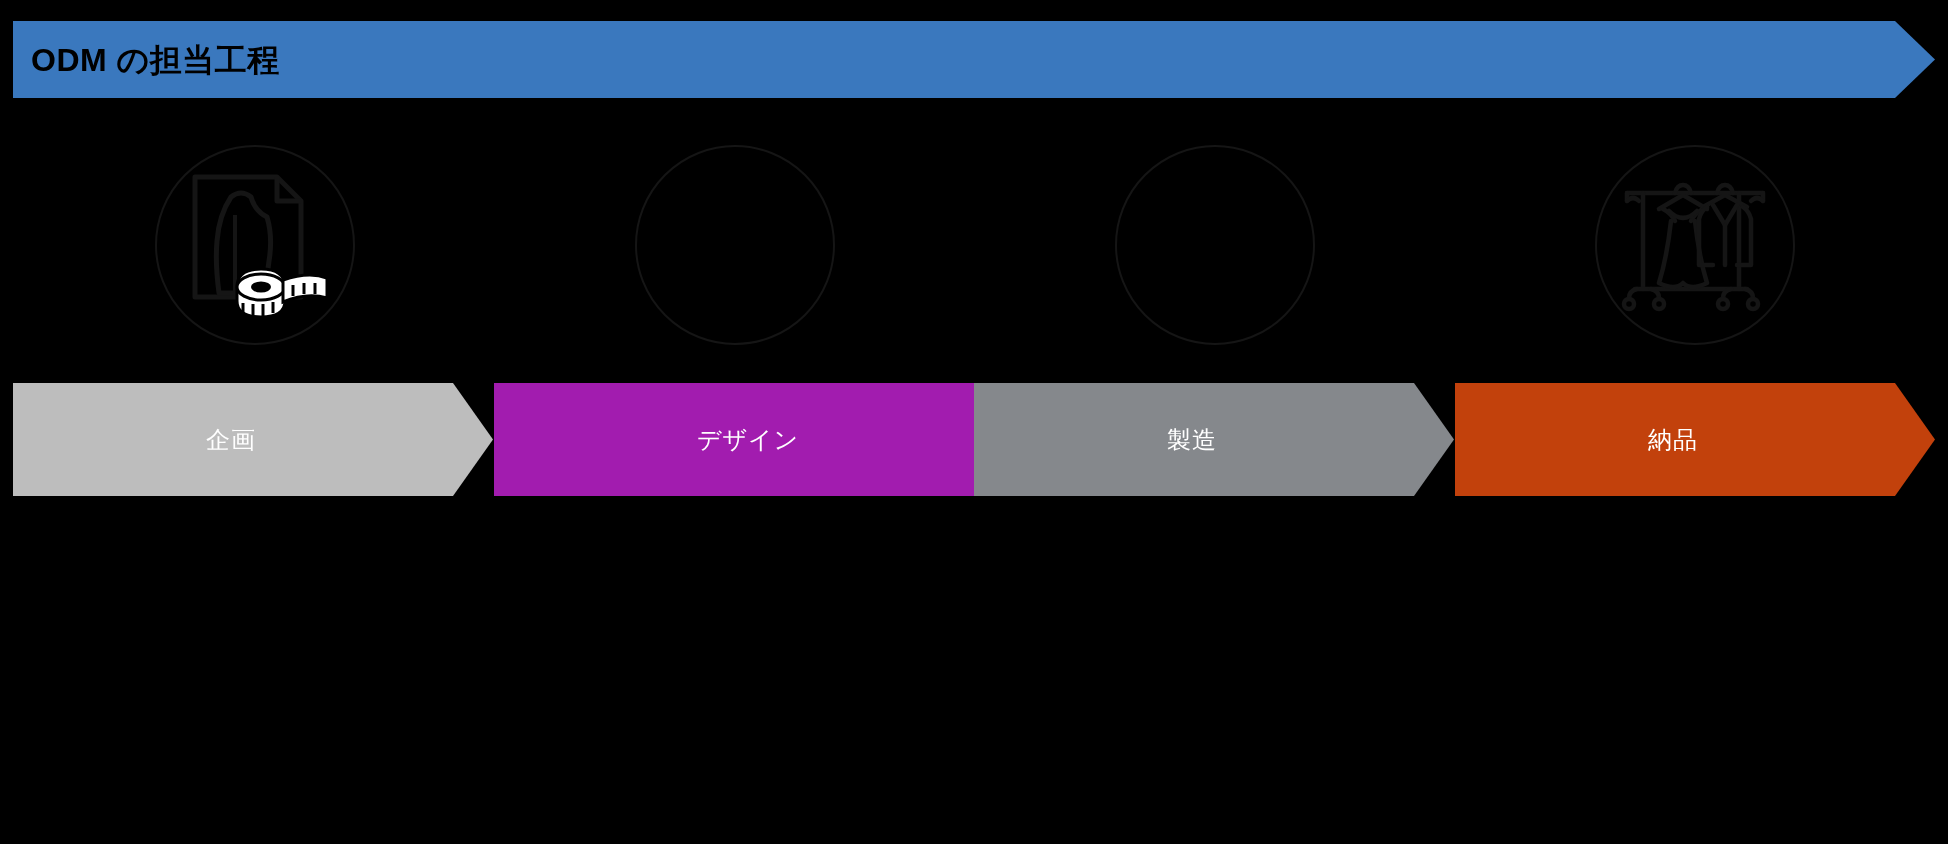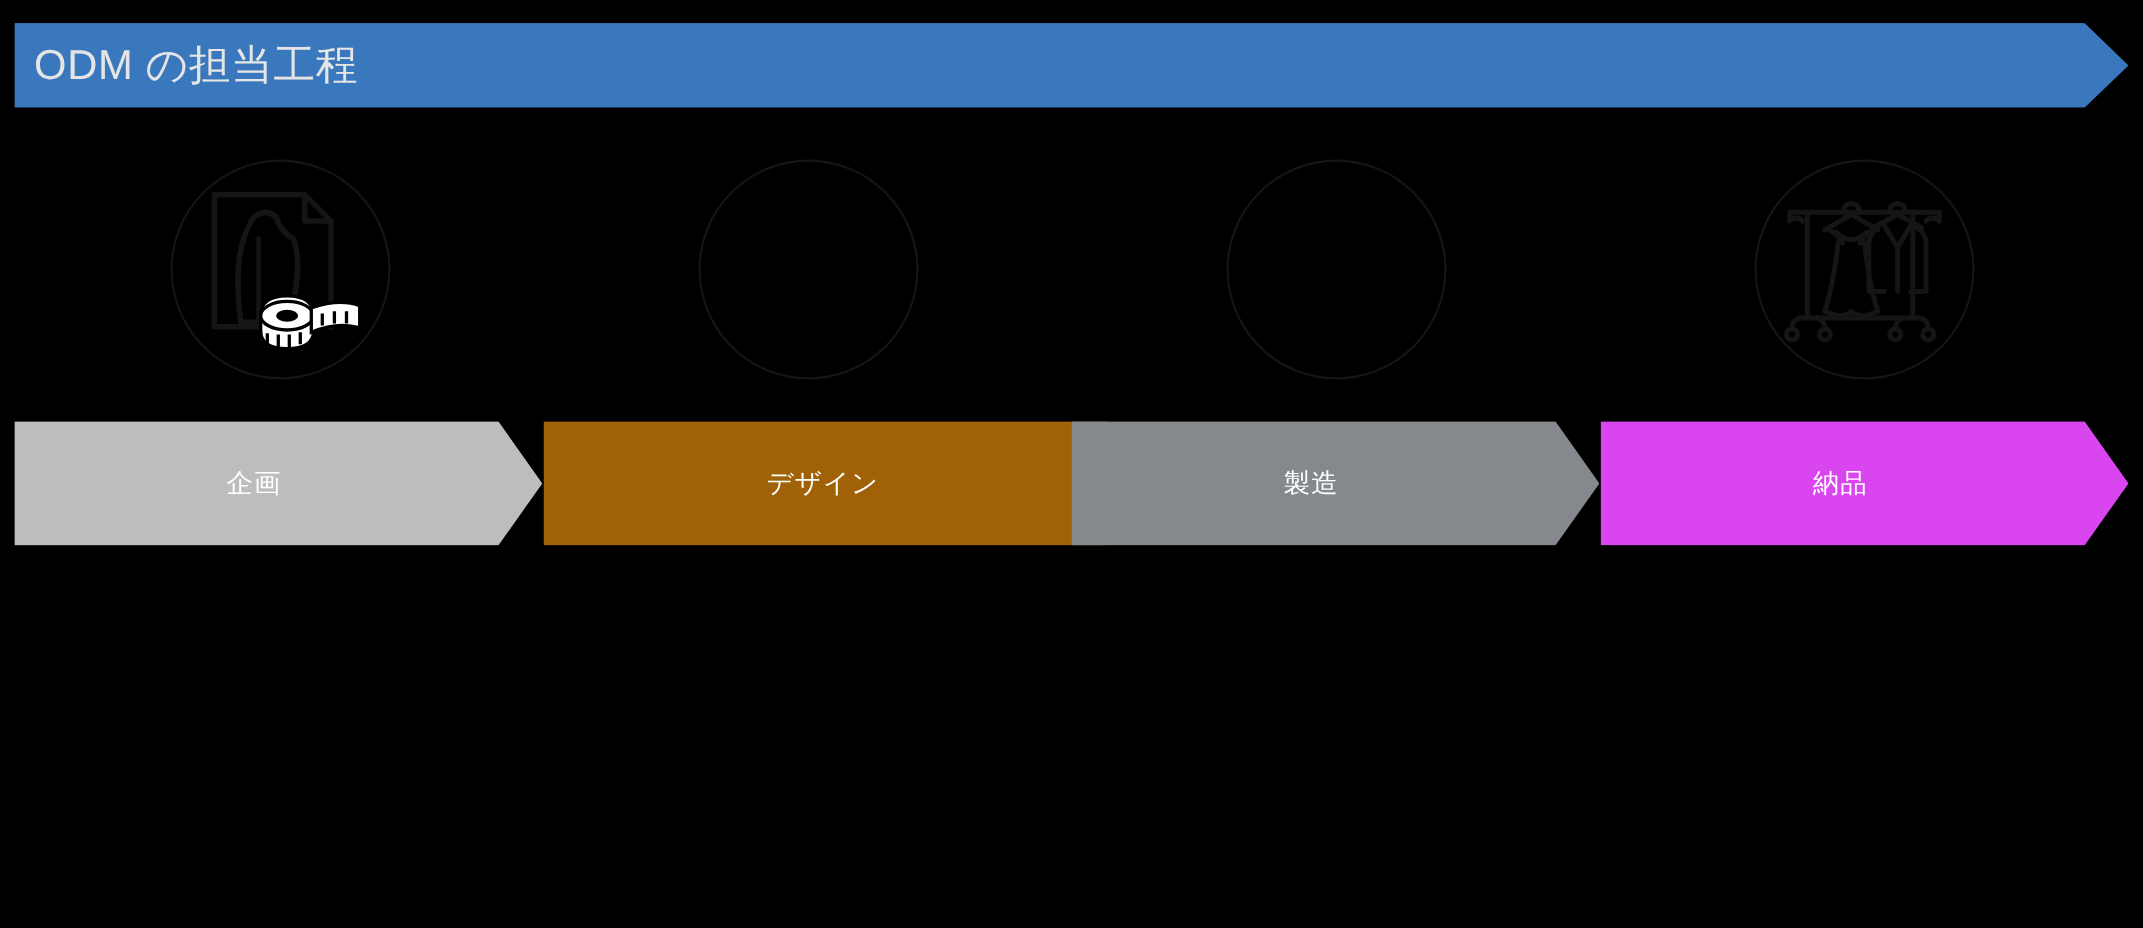--- a/index.html
+++ b/index.html
@@ -32,27 +32,27 @@
     top: 21px;
     width: 1922px;
     height: 77px;
     background: #3a78be;
     -webkit-clip-path: polygon(0 0, calc(100% - 40px) 0, 100% 50%, calc(100% - 40px) 100%, 0 100%);
     clip-path: polygon(0 0, calc(100% - 40px) 0, 100% 50%, calc(100% - 40px) 100%, 0 100%);
     display: flex;
     align-items: center;
   }
   #title-text {
-    color: #e5e5e5;
-    font-size: 38px;
+    color: #000000;
+    font-size: 32px;
     line-height: 1;
     letter-spacing: 0.5px;
     padding-left: 18px;
     white-space: nowrap;
-    font-weight: 400;
+    font-weight: 700;
   }
 
   
   .icon-slot {
     position: absolute;
     top: 145px;
     width: 200px;
     height: 200px;
   }
   .icon-circle {
@@ -177,25 +177,25 @@
           <path d="M112 62 v40"></path>
         </g>
       </svg>
     </div>
   </div>
 
   <div class="chev" style="left:13px;  width:480px; background:#bdbdbd;">
     <span class="chev-label">企画</span>
   </div>
 
-  <div class="chev" style="left:494px; width:552px; background:#a16207;">
+  <div class="chev" style="left:494px; width:552px; background:#a21caf;">
     <span class="chev-label">デザイン</span>
   </div>
 
   <div class="chev" style="left:974px; width:480px; background:#85888c;">
     <span class="chev-label">製造</span>
   </div>
 
-  <div class="chev" style="left:1455px; width:480px; background:#d946ef;">
+  <div class="chev" style="left:1455px; width:480px; background:#c2410c;">
     <span class="chev-label">納品</span>
   </div>
 
 </div>
 
 </body></html>

